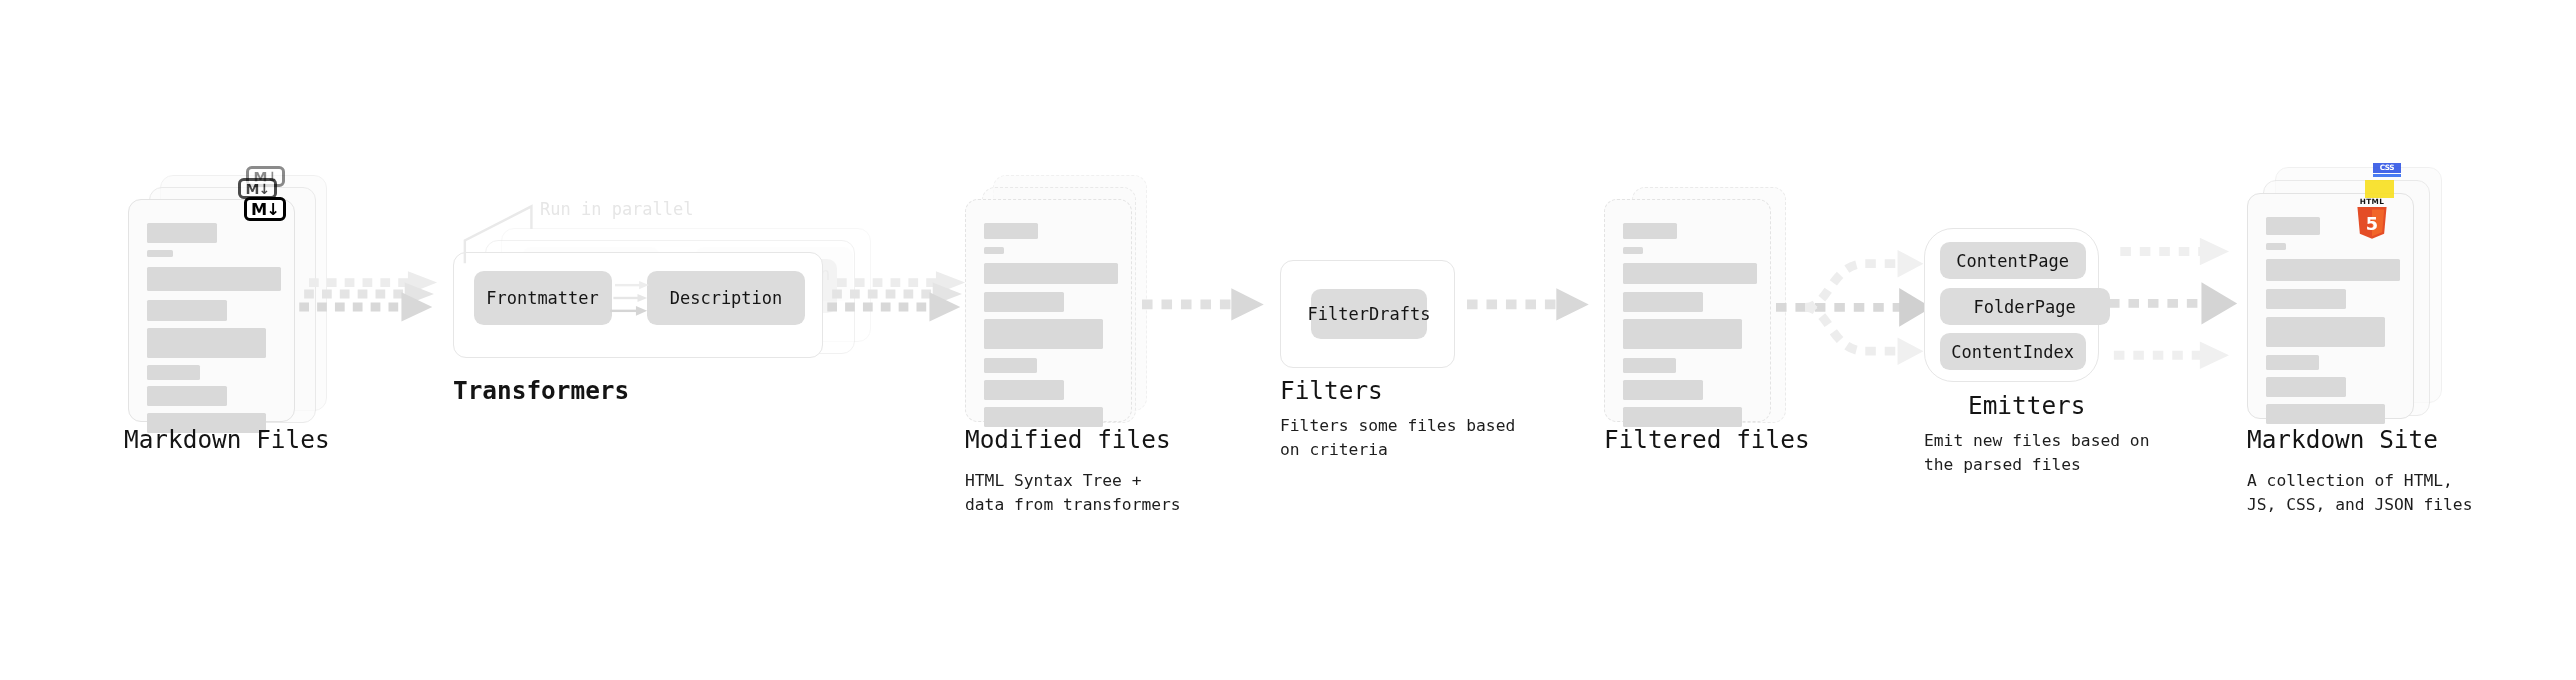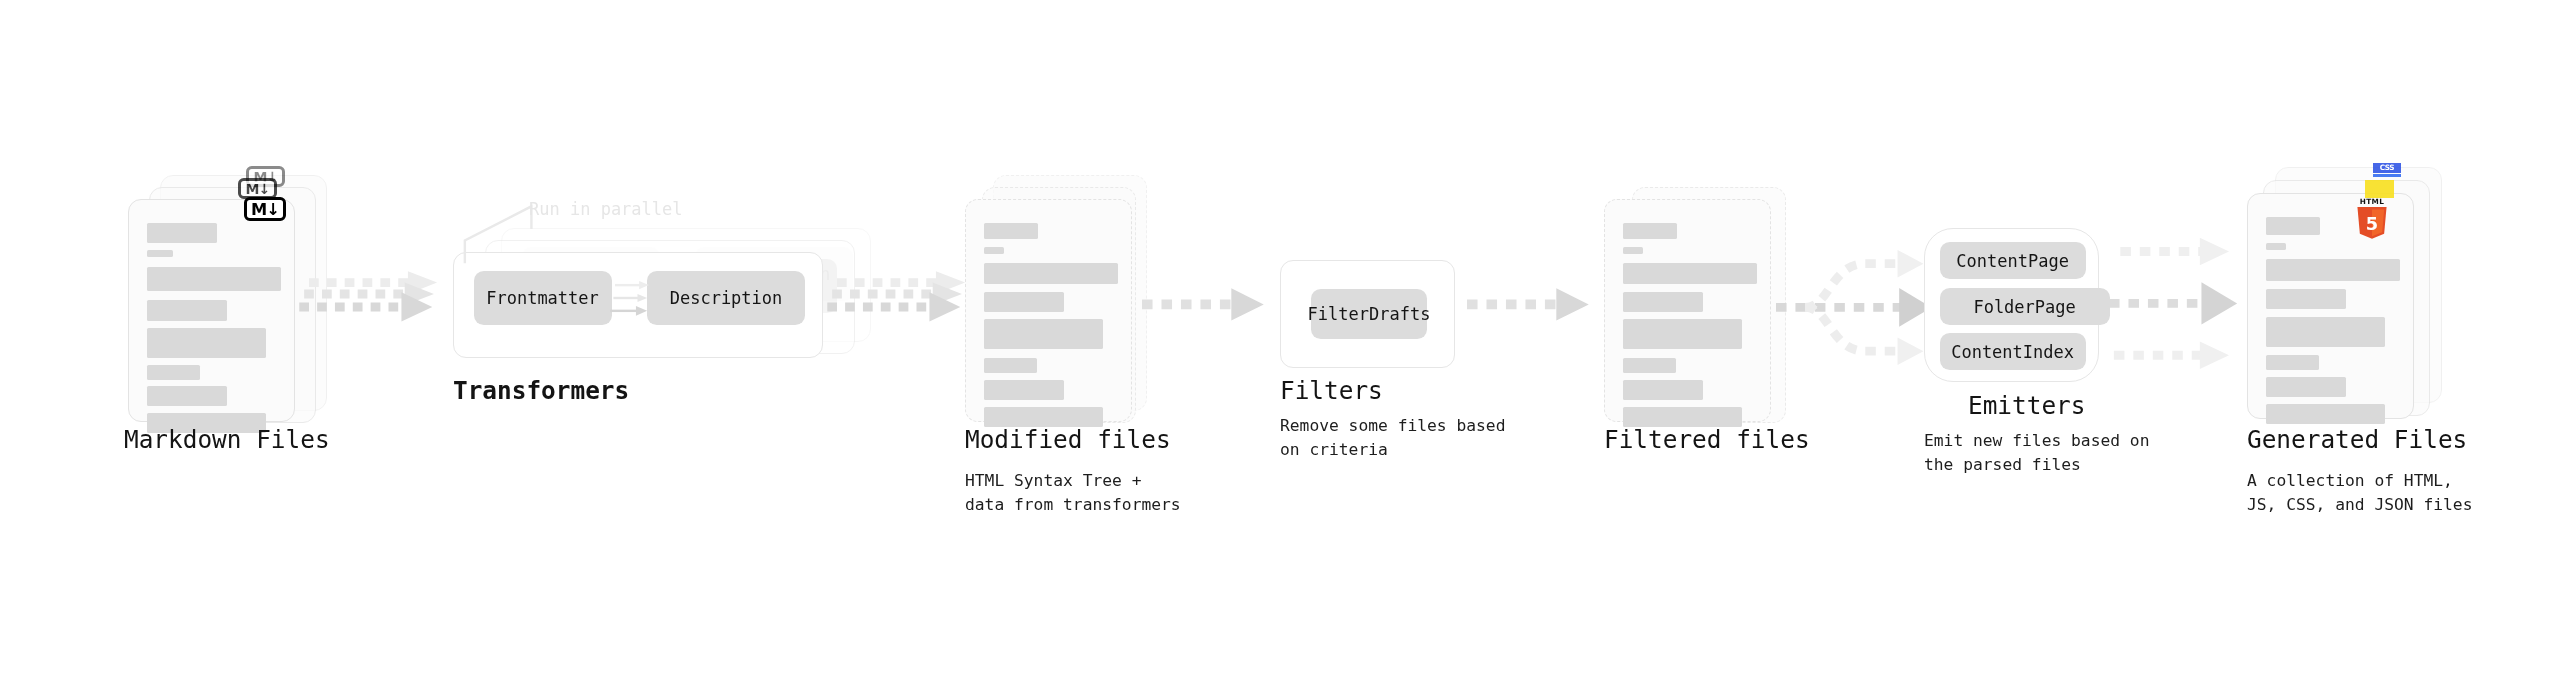--- a/index.html
+++ b/index.html
@@ -151,21 +151,21 @@
           <line x1="-6" y1="42" x2="30" y2="42"></line>
         </g>
         <polygon points="26,36 40,42 26,48" fill="#d5d5d5"></polygon>
       </svg>
     </div>
   </div>
 
   <svg class="conn" style="left:463px; top:195px; width:106px; height:69px;" viewBox="0 0 130 85">
     <path d="M2,84 L2,56 L84,14 L84,42" stroke="#e9e9e9" stroke-width="3" fill="none"></path>
   </svg>
-  <div class="ghost-label" style="left:529px; top:199px;text-align:right;">Run in parallel</div>
+  <div class="ghost-label" style="left:540px; top:199px;text-align:right;">Run in parallel</div>
 
   <div class="title" style="left:453px; top:376px;font-weight:bold;">Transformers</div>
 
   <svg class="conn" style="left:837px; top:268px; width:146px; height:73px;" viewBox="0 0 180 90">
     <g stroke="#ececec" stroke-width="11" stroke-dasharray="12 10" fill="none">
       <line x1="0" y1="18" x2="130" y2="18"></line>
     </g>
     <polygon points="122,4 158,18 122,32" fill="#ececec"></polygon>
     <g stroke="#e4e4e4" stroke-width="11" stroke-dasharray="12 10" fill="none">
       <line x1="-6" y1="32" x2="126" y2="32"></line>
@@ -199,21 +199,21 @@
     <g stroke="#e0e0e0" stroke-width="12" stroke-dasharray="13 11" fill="none">
       <line x1="0" y1="20" x2="118" y2="20"></line>
     </g>
     <polygon points="110,0 150,20 110,40" fill="#d8d8d8"></polygon>
   </svg>
 
   <div class="groupbox" style="left:1280px; top:260px; width:175px; height:108px;">
     <div class="pill" style="left:30px; top:28px; width:116px; height:50px;">FilterDrafts</div>
   </div>
   <div class="title" style="left:1280px; top:376px;">Filters</div>
-  <div class="sub" style="left:1280px; top:414px;">Remove some files based
+  <div class="sub" style="left:1280px; top:414px;">Filters some files based
 on criteria</div>
 
   <svg class="conn" style="left:1467px; top:288px; width:138px; height:49px;" viewBox="0 0 170 60">
     <g stroke="#e0e0e0" stroke-width="12" stroke-dasharray="13 11" fill="none">
       <line x1="0" y1="20" x2="118" y2="20"></line>
     </g>
     <polygon points="110,0 150,20 110,40" fill="#d8d8d8"></polygon>
   </svg>
 
   <div class="stack">
@@ -289,18 +289,18 @@
       <div style="position:absolute;left:0;top:0;width:34px;height:10.6px;color:#111;
                   font-size:7.3px;font-weight:700;letter-spacing:0.4px;text-align:center;
                   font-family:'DejaVu Sans',sans-serif;">HTML</div>
       <svg width="34" height="32.5" viewBox="0 0 42 40" style="position:absolute;left:0;top:9.8px;">
         <path d="M3,0 L39,0 L36,33 L21,39 L6,33 Z" fill="#e44d26"></path>
         <path d="M21,3 L36,3 L33.6,31 L21,36 Z" fill="#f16529"></path>
         <text x="21" y="28" text-anchor="middle" fill="#ffffff" font-family="DejaVu Sans, sans-serif" font-size="22" font-weight="700">5</text>
       </svg>
     </div>
   </div>
-  <div class="title" style="left:2247px; top:425px;">Generated Files</div>
+  <div class="title" style="left:2247px; top:425px;">Markdown Site</div>
   <div class="sub" style="left:2247px; top:469px;">A collection of HTML,
 JS, CSS, and JSON files</div>
 
 </div>
 
 
 </body></html>

